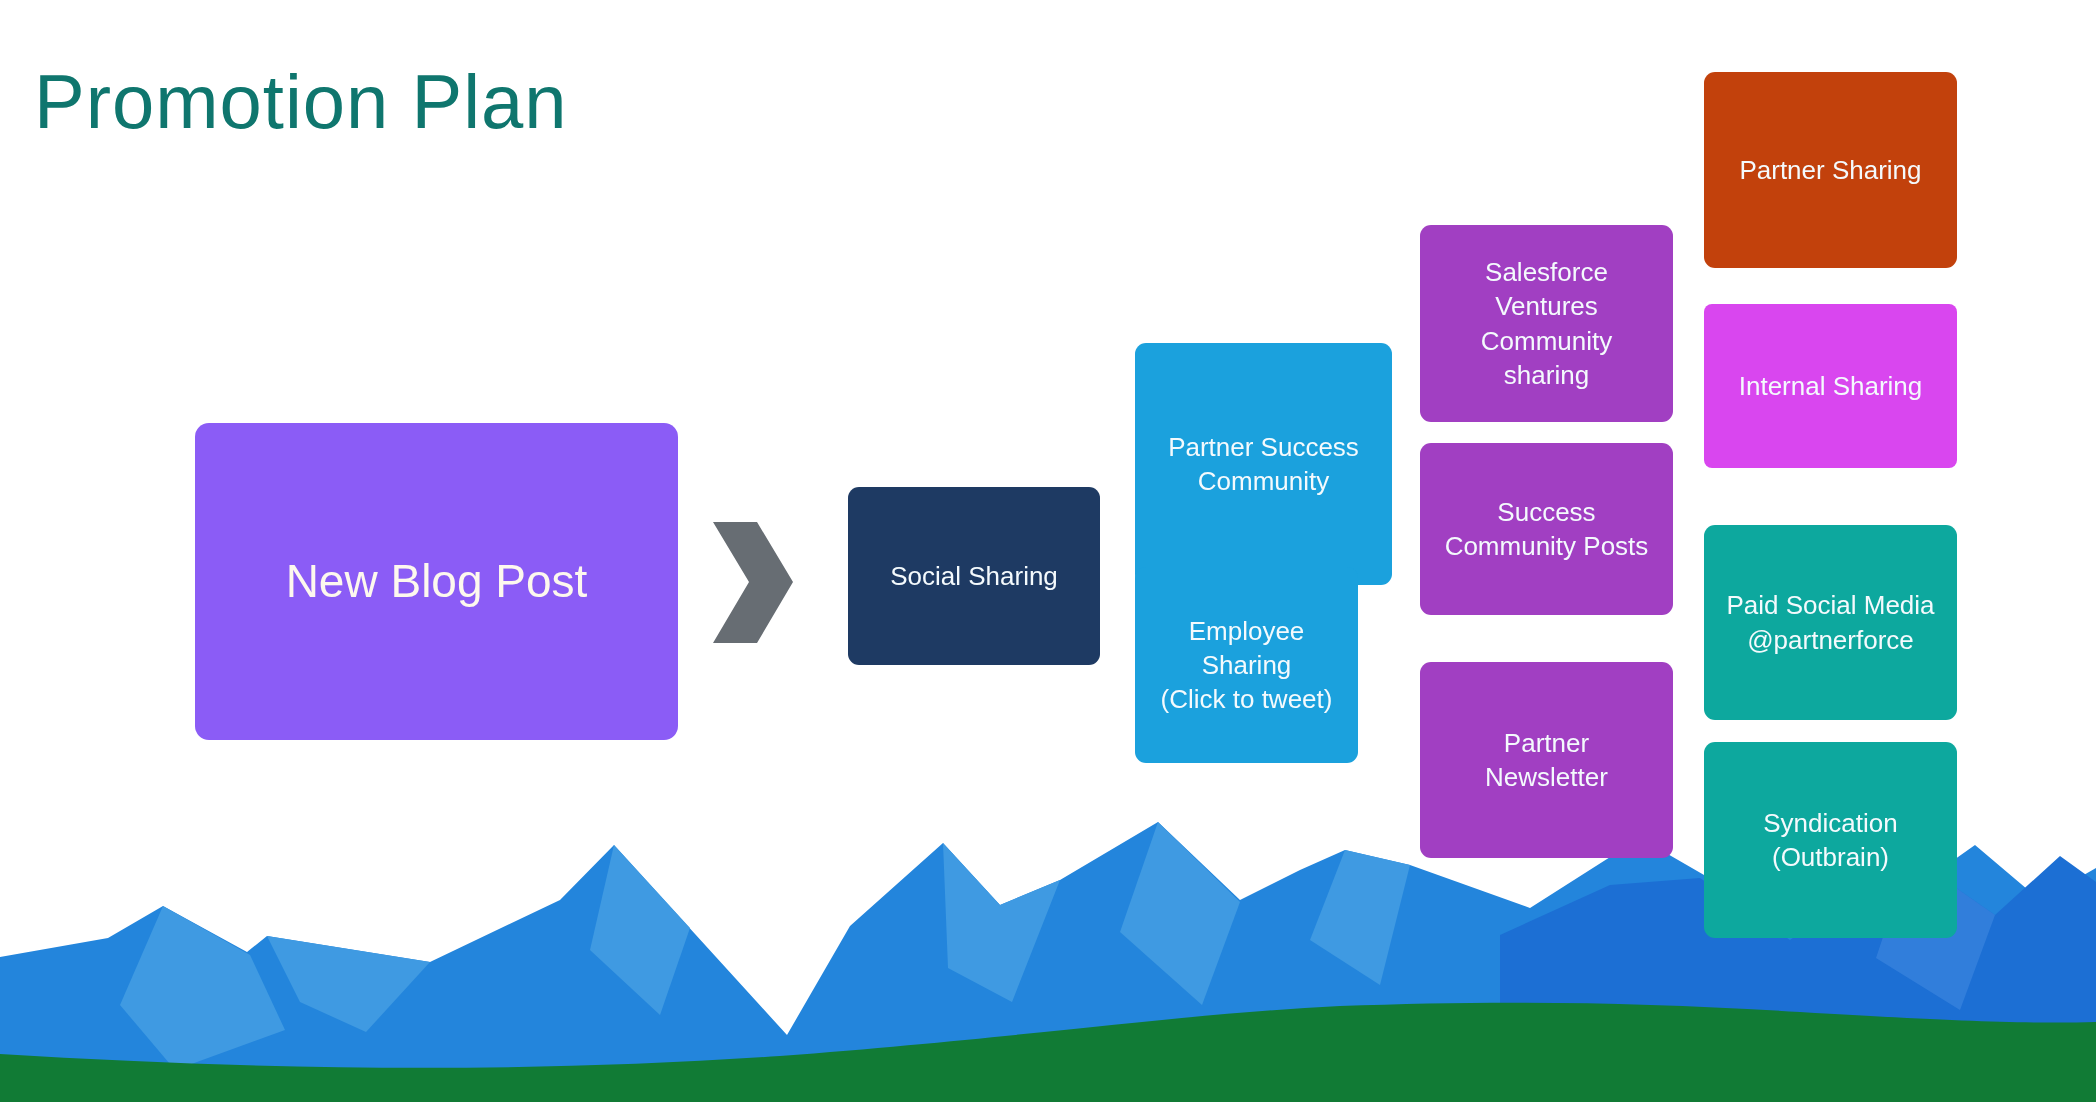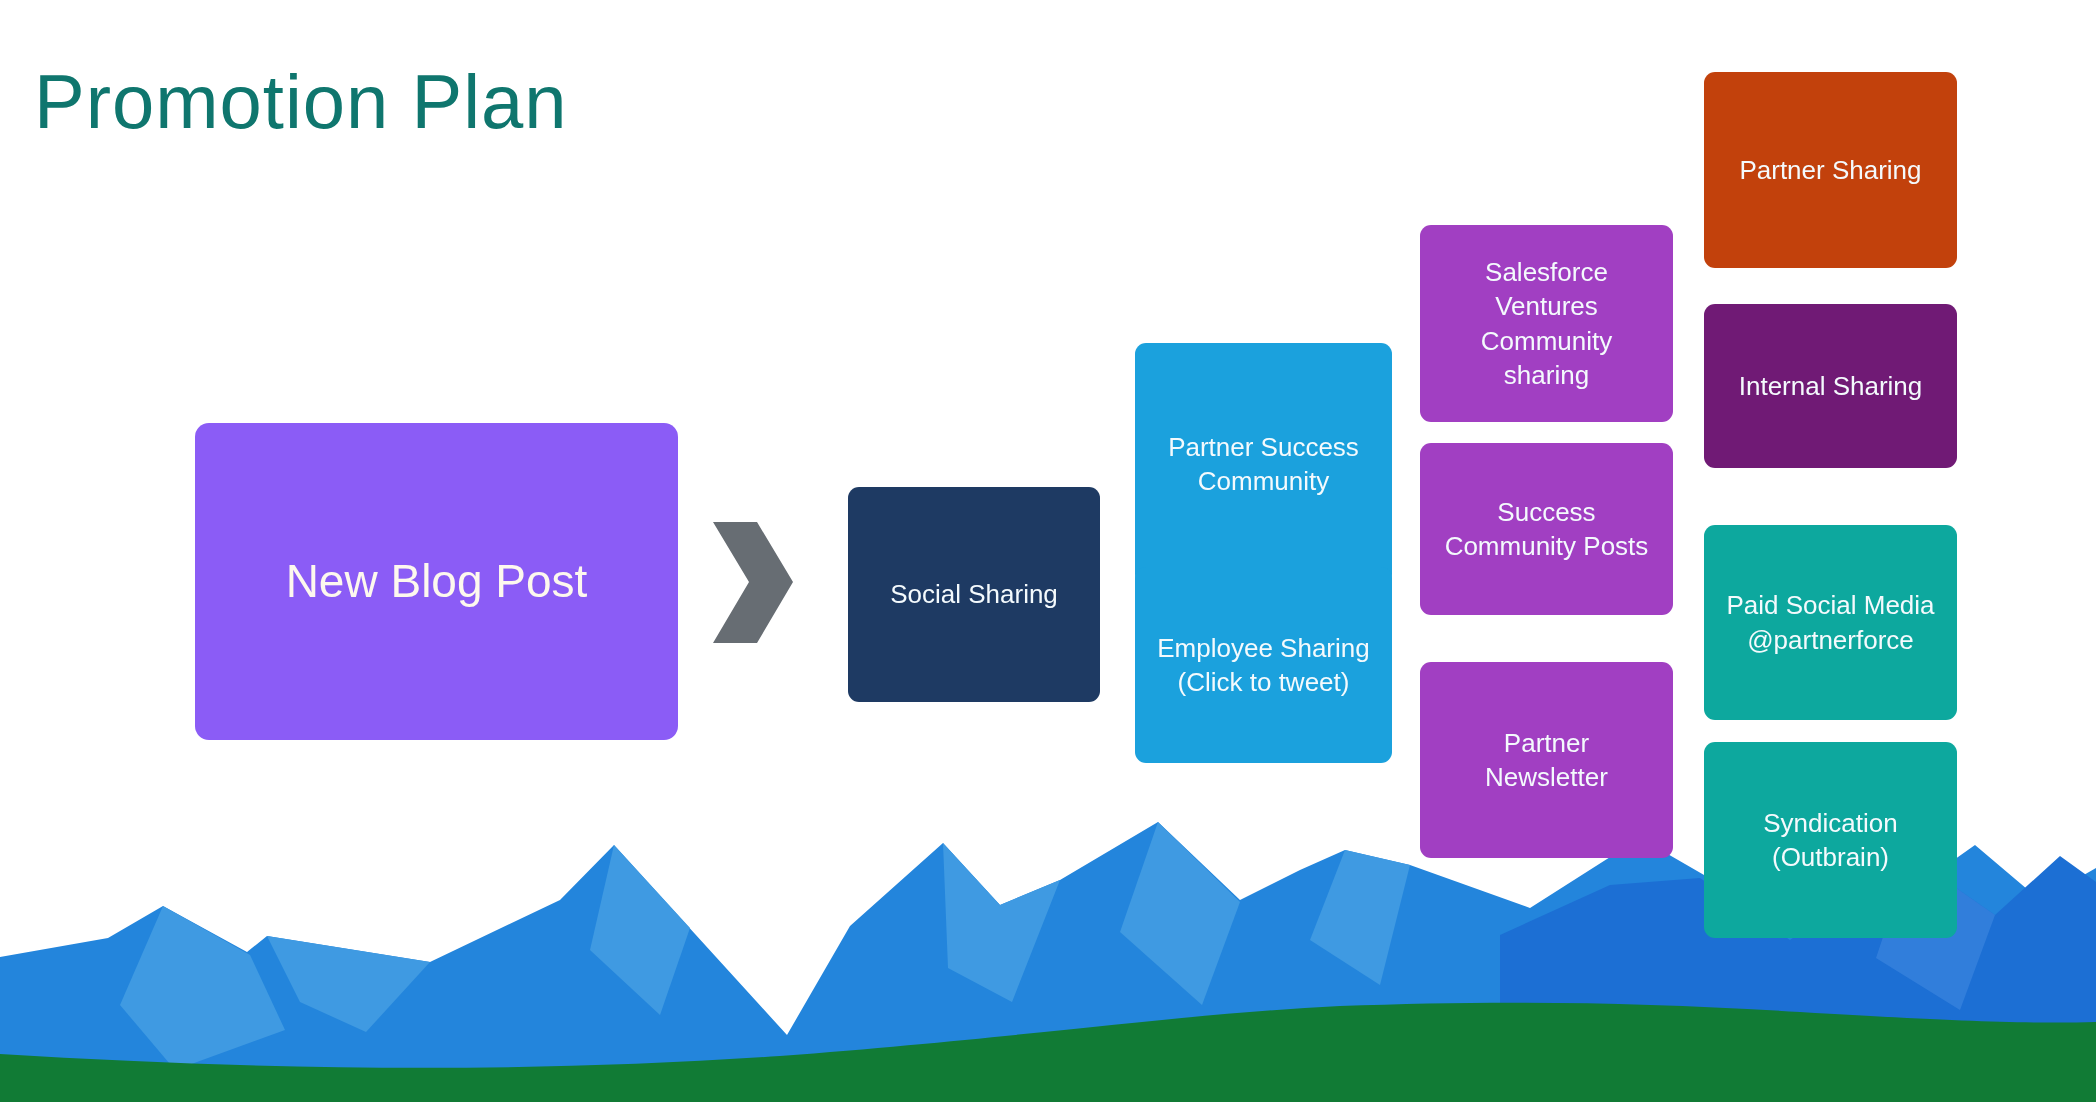--- a/index.html
+++ b/index.html
@@ -84,36 +84,36 @@
   <div class="title" style="color: #0f766e;">Promotion Plan</div>
 
   <div class="node root" style="left: 195px; top: 423px; width: 483px; height: 317px; background-color: #8b5cf6;">New Blog Post</div>
 
   <div class="chevron" style="left:713px; top:522px;">
     <svg width="80" height="121" viewBox="0 0 80 121">
       <path d="M0,0 L44,0 L80,60 L44,121 L0,121 L36,60 Z" fill="#676D73"></path>
     </svg>
   </div>
 
-  <div class="node" style="left: 848px; top: 487px; width: 252px; height: 215px; background-color: rgb(30, 58, 99);">Social Sharing</div>
+  <div class="node" style="left: 848px; top: 487px; width: 252px; height: 178px; background-color: rgb(30, 58, 99);">Social Sharing</div>
 
   <div class="node" style="left: 1135px; top: 343px; width: 257px; height: 242px; background-color: rgb(27, 161, 221);">Partner Success
 Community</div>
-  <div class="node" style="left: 1135px; top: 567px; width: 257px; height: 196px; background-color: rgb(27, 161, 221);">Employee Sharing
+  <div class="node" style="left: 1135px; top: 567px; width: 223px; height: 196px; background-color: rgb(27, 161, 221);">Employee Sharing
 (Click to tweet)</div>
 
   <div class="node" style="left: 1420px; top: 225px; width: 253px; height: 197px; background-color: rgb(161, 63, 194);">Salesforce
 Ventures
 Community
 sharing</div>
   <div class="node" style="left: 1420px; top: 443px; width: 253px; height: 172px; background-color: rgb(161, 63, 194);">Success
 Community Posts</div>
   <div class="node" style="left: 1420px; top: 662px; width: 253px; height: 196px; background-color: rgb(161, 63, 194);">Partner
 Newsletter</div>
 
   <div class="node" style="left: 1704px; top: 72px; width: 253px; height: 196px; background-color: #c2410c;">Partner Sharing</div>
-  <div class="node" style="left: 1704px; top: 304px; width: 253px; height: 164px; background-color: #701a75;">Internal Sharing</div>
+  <div class="node" style="left: 1704px; top: 304px; width: 253px; height: 164px; background-color: #d946ef; border-radius: 8px;">Internal Sharing</div>
   <div class="node" style="left: 1704px; top: 525px; width: 253px; height: 195px; background-color: rgb(13, 168, 158);">Paid Social Media
 @partnerforce</div>
   <div class="node" style="left: 1704px; top: 742px; width: 253px; height: 196px; background-color: rgb(13, 168, 158);">Syndication
 (Outbrain)</div>
 
 </div>
 
 </body></html>

